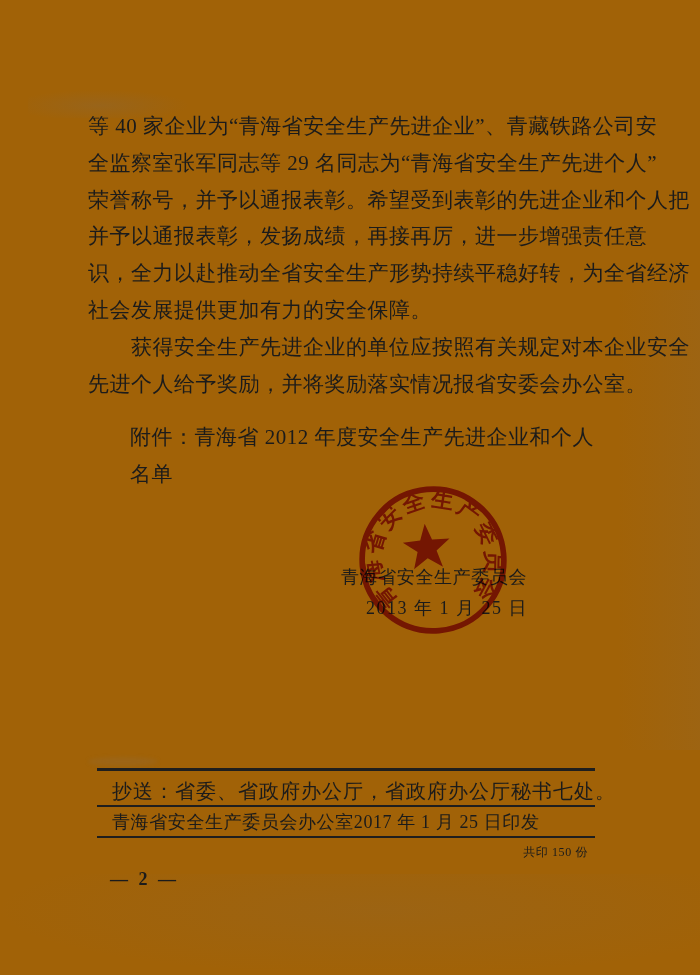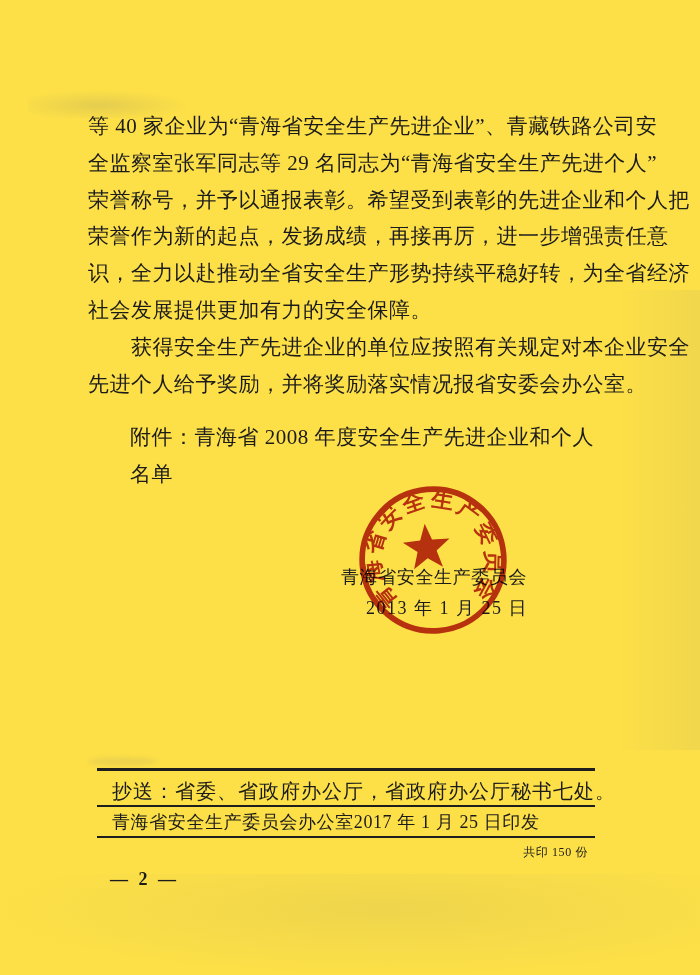--- a/index.html
+++ b/index.html
@@ -5,21 +5,21 @@
   html,body{margin:0;padding:0;}
   body{
     width:700px;height:975px;
     background:#ffffff;
     font-family:"Liberation Serif","DejaVu Serif",serif;
     position:relative;
     overflow:hidden;
   }
   .page{
     position:absolute;inset:0;
-    background:#fde047;
+    background:#a16207;
     color:#1b1b1b;
   }
   
   .artifact{position:absolute;pointer-events:none;}
   .artifact-top-left{
     left:28px;top:90px;width:160px;height:28px;
     background:radial-gradient(ellipse at 45% 55%,rgba(110,110,118,.17),transparent 72%);
   }
   .artifact-right-band{
     left:617px;top:290px;width:83px;height:460px;
@@ -115,29 +115,29 @@
   <div class="artifact artifact-top-left"></div>
   <div class="artifact artifact-right-band"></div>
   <div class="artifact artifact-bottom"></div>
   <div class="artifact artifact-pre-footer"></div>
 
   <div class="body-block">
     <div class="para">
         <div class="line">等 40 家企业为“青海省安全生产先进企业”、青藏铁路公司安</div>
         <div class="line">全监察室张军同志等 29 名同志为“青海省安全生产先进个人”</div>
         <div class="line">荣誉称号，并予以通报表彰。希望受到表彰的先进企业和个人把</div>
-        <div class="line">荣誉作为新的起点，发扬成绩，再接再厉，进一步增强责任意</div>
+        <div class="line">并予以通报表彰，发扬成绩，再接再厉，进一步增强责任意</div>
         <div class="line">识，全力以赴推动全省安全生产形势持续平稳好转，为全省经济</div>
         <div class="line">社会发展提供更加有力的安全保障。</div>
       </div>
     <div class="para">
         <div class="line">　　获得安全生产先进企业的单位应按照有关规定对本企业安全</div>
         <div class="line">先进个人给予奖励，并将奖励落实情况报省安委会办公室。</div>
       </div>
-    <div class="attachment-line">附件：青海省 2008 年度安全生产先进企业和个人名单</div>
+    <div class="attachment-line">附件：青海省 2012 年度安全生产先进企业和个人名单</div>
   </div>
 
   <div class="signature-issuer">青海省安全生产委员会</div>
   <div class="signature-date">2013 年 1 月 25 日</div>
 
   <svg class="seal" viewBox="0 0 150 150" aria-hidden="true">
     <circle class="seal-stroke" cx="75" cy="75" r="69" stroke-width="5.5"></circle>
     <polygon class="seal-fill" points="70,39 75.8,55.1 92.8,55.6 79.3,66 84.1,82.4 70,72.8 55.9,82.4 60.7,66 47.2,55.6 64.2,55.1"></polygon>
     <path id="sealArc" d="M 38.2 111.8 A 52 52 0 1 1 111.8 111.8" fill="none"></path>
     <text class="seal-text">

